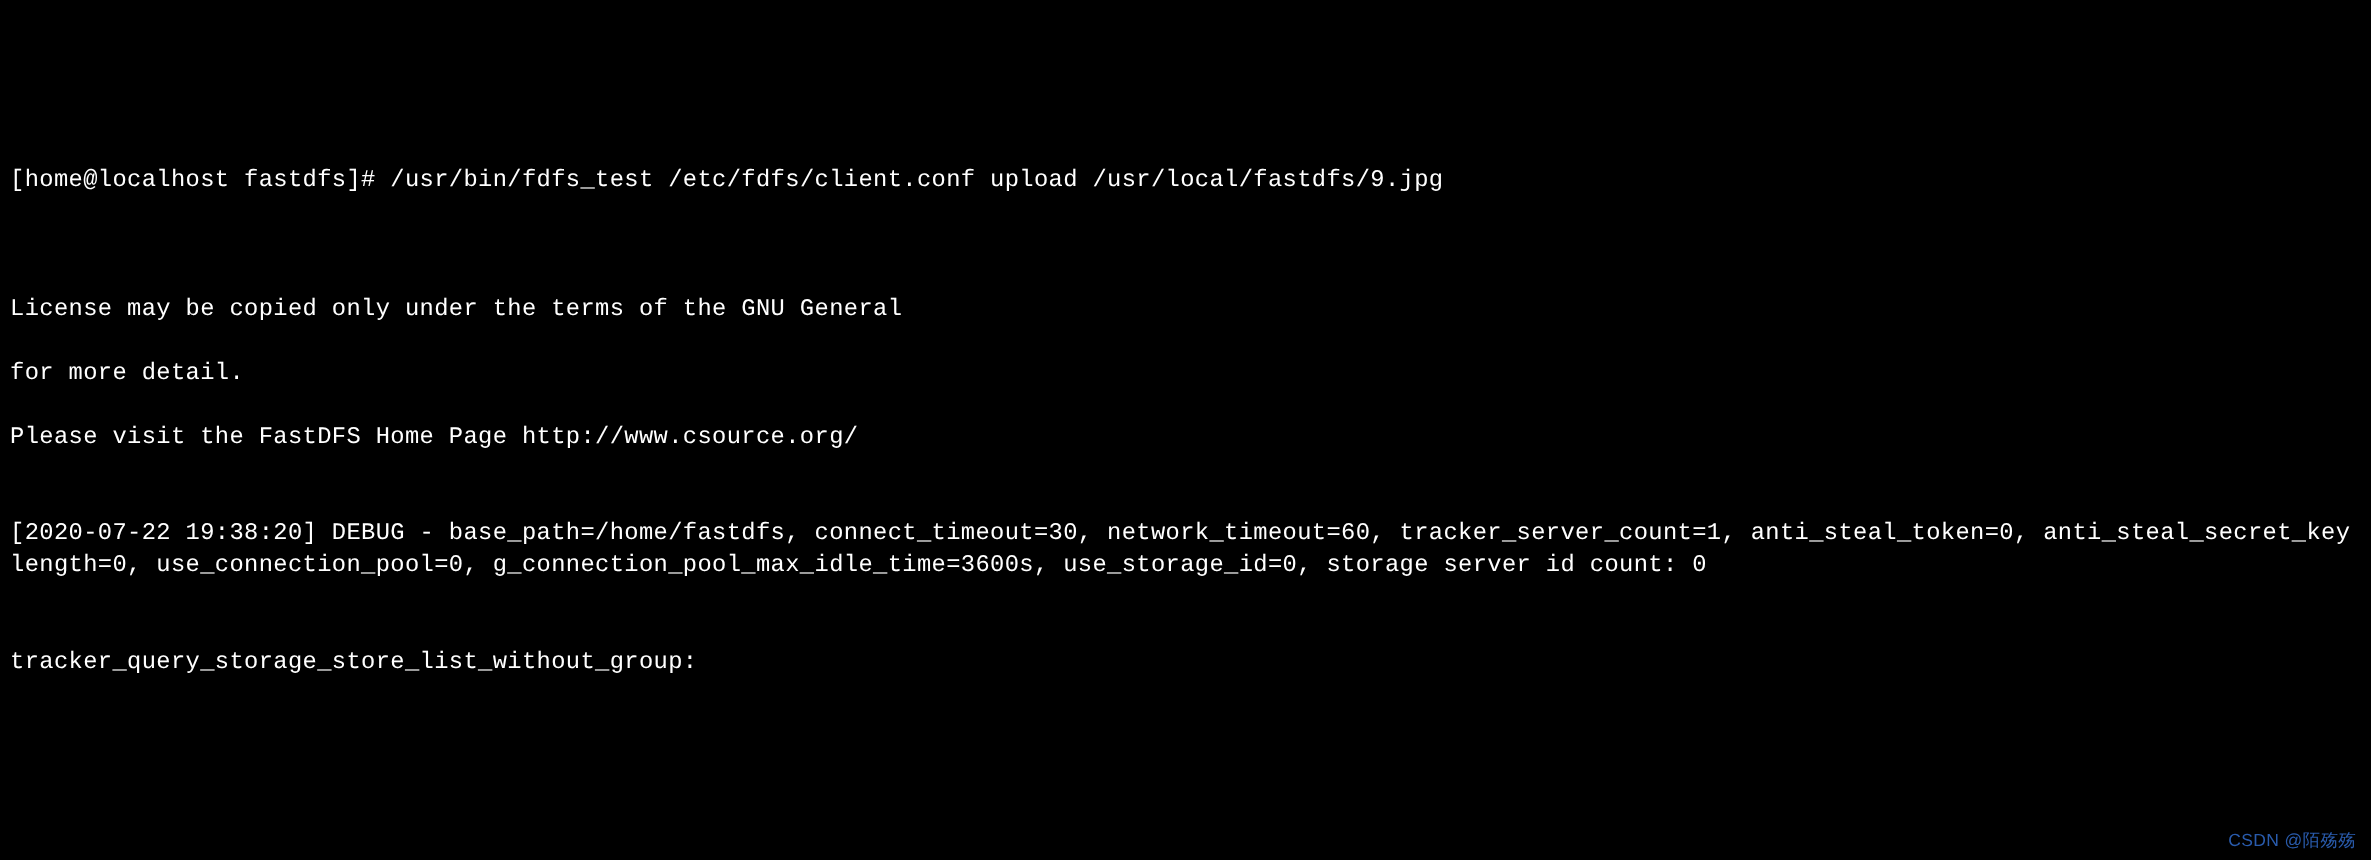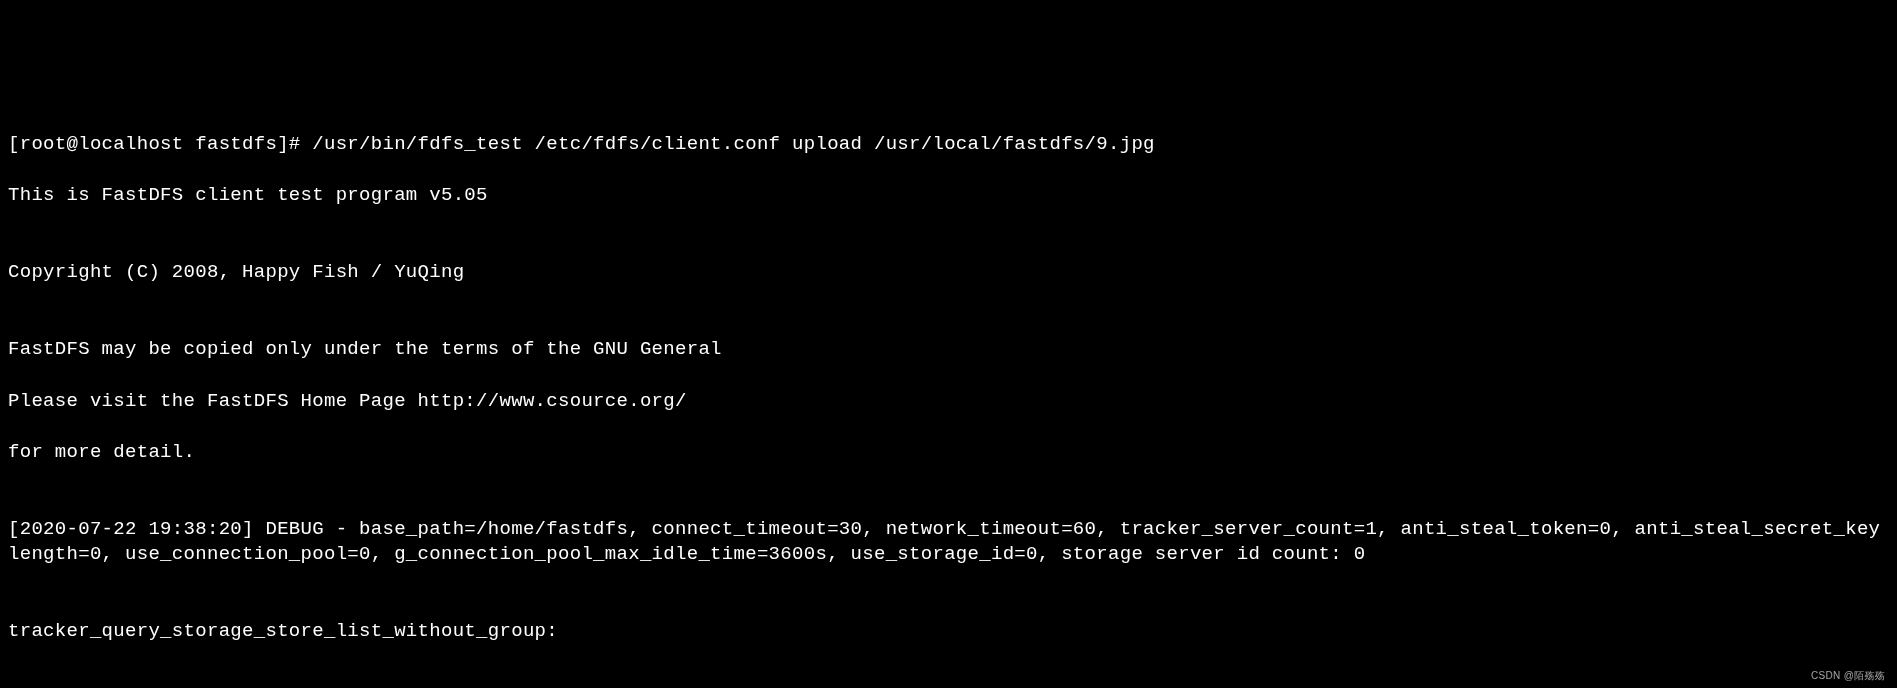--- a/index.html
+++ b/index.html
@@ -22,40 +22,38 @@
       letter-spacing: 0.3px;
     }
     .terminal-line {
       white-space: pre-wrap;
       word-break: break-all;
     }
     .watermark {
       position: absolute;
       bottom: 6px;
       right: 12px;
-      color: #e5e5e5;
-      font-size: 10px;
+      color: #3b82f6;
+      font-size: 14px;
       font-family: sans-serif;
       opacity: 0.7;
     }
   </style>
 </head>
 <body>
 
 
 
 <div>
-<div class="terminal-line"><span>[root@localhost fastdfs]# </span><span>/usr/bin/fdfs_test /etc/fdfs/client.conf upload /usr/local/fastdfs/9.jpg</span></div>
-<div class="terminal-line">This is FastDFS client test program v5.05</div>
+<div class="terminal-line"><span>[home@localhost fastdfs]# </span><span>/usr/bin/fdfs_test /etc/fdfs/client.conf upload /usr/local/fastdfs/9.jpg</span></div>
 <div class="terminal-line"></div>
-<div class="terminal-line">Copyright (C) 2008, Happy Fish / YuQing</div>
 <div class="terminal-line"></div>
-<div class="terminal-line">FastDFS may be copied only under the terms of the GNU General</div>
+<div class="terminal-line">License may be copied only under the terms of the GNU General</div>
+<div class="terminal-line">for more detail.</div>
 <div class="terminal-line">Please visit the FastDFS Home Page http://www.csource.org/</div>
-<div class="terminal-line">for more detail.</div>
 <div class="terminal-line"></div>
 <div class="terminal-line">[2020-07-22 19:38:20] DEBUG - base_path=/home/fastdfs, connect_timeout=30, network_timeout=60, tracker_server_count=1, anti_steal_token=0, anti_steal_secret_key length=0, use_connection_pool=0, g_connection_pool_max_idle_time=3600s, use_storage_id=0, storage server id count: 0</div>
 <div class="terminal-line"></div>
 <div class="terminal-line">tracker_query_storage_store_list_without_group:</div>
 
 <div class="terminal-line"></div>
 
 
 
 

